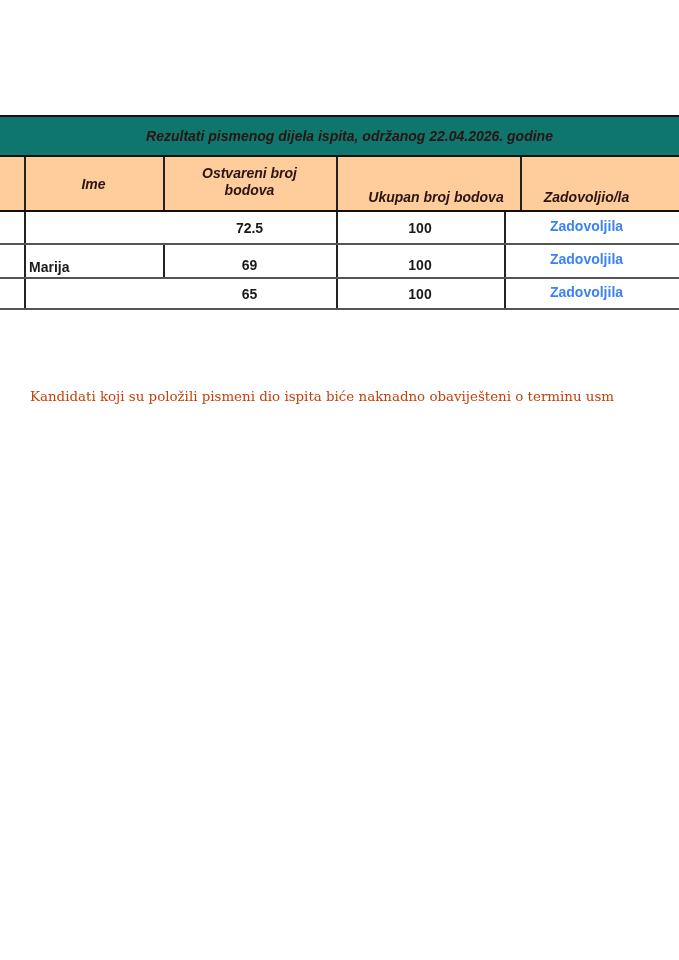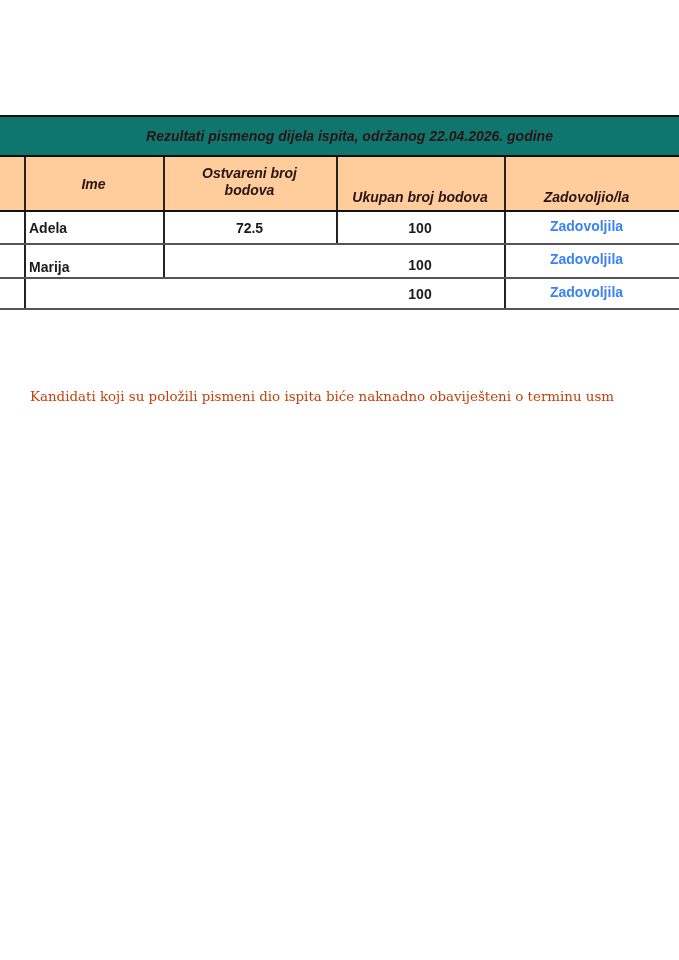--- a/index.html
+++ b/index.html
@@ -26,21 +26,21 @@
     display: flex; justify-content: center; text-align: center;
   }
   .hdr-row .cell { height: 53px; font-weight: bold; font-style: italic; font-size: 14px; color: #2a1414; line-height: 17px; }
   .c0 { left: 0; width: 26px; }
   .c1 { left: 24px; width: 141px; }
   .c2 { left: 163px; width: 175px; }
   .c3 { left: 336px; width: 170px; }
   .c4 { left: 492px; width: 189px; border-right: none !important; }
   .h-ime { align-items: flex-start; padding-top: 19px; }
   .h-ostv { align-items: flex-start; padding-top: 8px; }
-  .h-uk { align-items: flex-end; padding-bottom: 4px; }
+  .h-uk { align-items: flex-end; padding-bottom: 4px; margin-left: 16px; }
   .h-zad { align-items: flex-end; padding-bottom: 4px; }
   .data-row {
     position: absolute; left: 0; width: 679px; box-sizing: border-box;
     border-bottom: 2px solid #555; background: #fff;
   }
   .data-row .cell { height: 100%; font-weight: bold; font-size: 14px; align-items: center; color: #1a1a1a; }
   .data-row .name { justify-content: flex-start; padding-left: 5px; }
   .data-row .status { color: #3b82f6; align-items: flex-start; padding-top: 6px; }
   .note {
     position: absolute; left: 30px; top: 389px; white-space: nowrap;
@@ -60,33 +60,34 @@
     <div class="cell c2 h-ostv">
       <span style="width:120px">Ostvareni broj bodova</span>
     </div>
     <div class="cell c1 h-ime">Ime</div>
     <div class="cell c3 h-uk">Ukupan broj bodova</div>
     <div class="cell c4 h-zad">Zadovoljio/la</div>
   </div>
 
   <div class="data-row" style="top:97px;height:33px;">
     <div class="cell c0"></div>
-    <div class="cell c1 name">Adela</div>
     <div class="cell c2">72.5</div>
     <div class="cell c3">100</div>
     <div class="cell c4 status">Zadovoljila</div>
   </div>
 
   <div class="data-row" style="top:130px;height:34px;">
     <div class="cell c0"></div>
     <div class="cell c1 name" style="padding-top:12px">Marija</div>
+    <div class="cell c2" style="padding-top:8px">69</div>
     <div class="cell c3" style="padding-top:8px">100</div>
     <div class="cell c4 status">Zadovoljila</div>
   </div>
 
   <div class="data-row" style="top:164px;height:31px;">
     <div class="cell c0"></div>
+    <div class="cell c2">65</div>
     <div class="cell c3">100</div>
     <div class="cell c4 status" style="padding-top:5px">Zadovoljila</div>
   </div>
 </div>
 
 <div class="note">Kandidati koji su položili pismeni dio ispita biće naknadno obaviješteni o terminu usm</div>
 
 </body></html>

